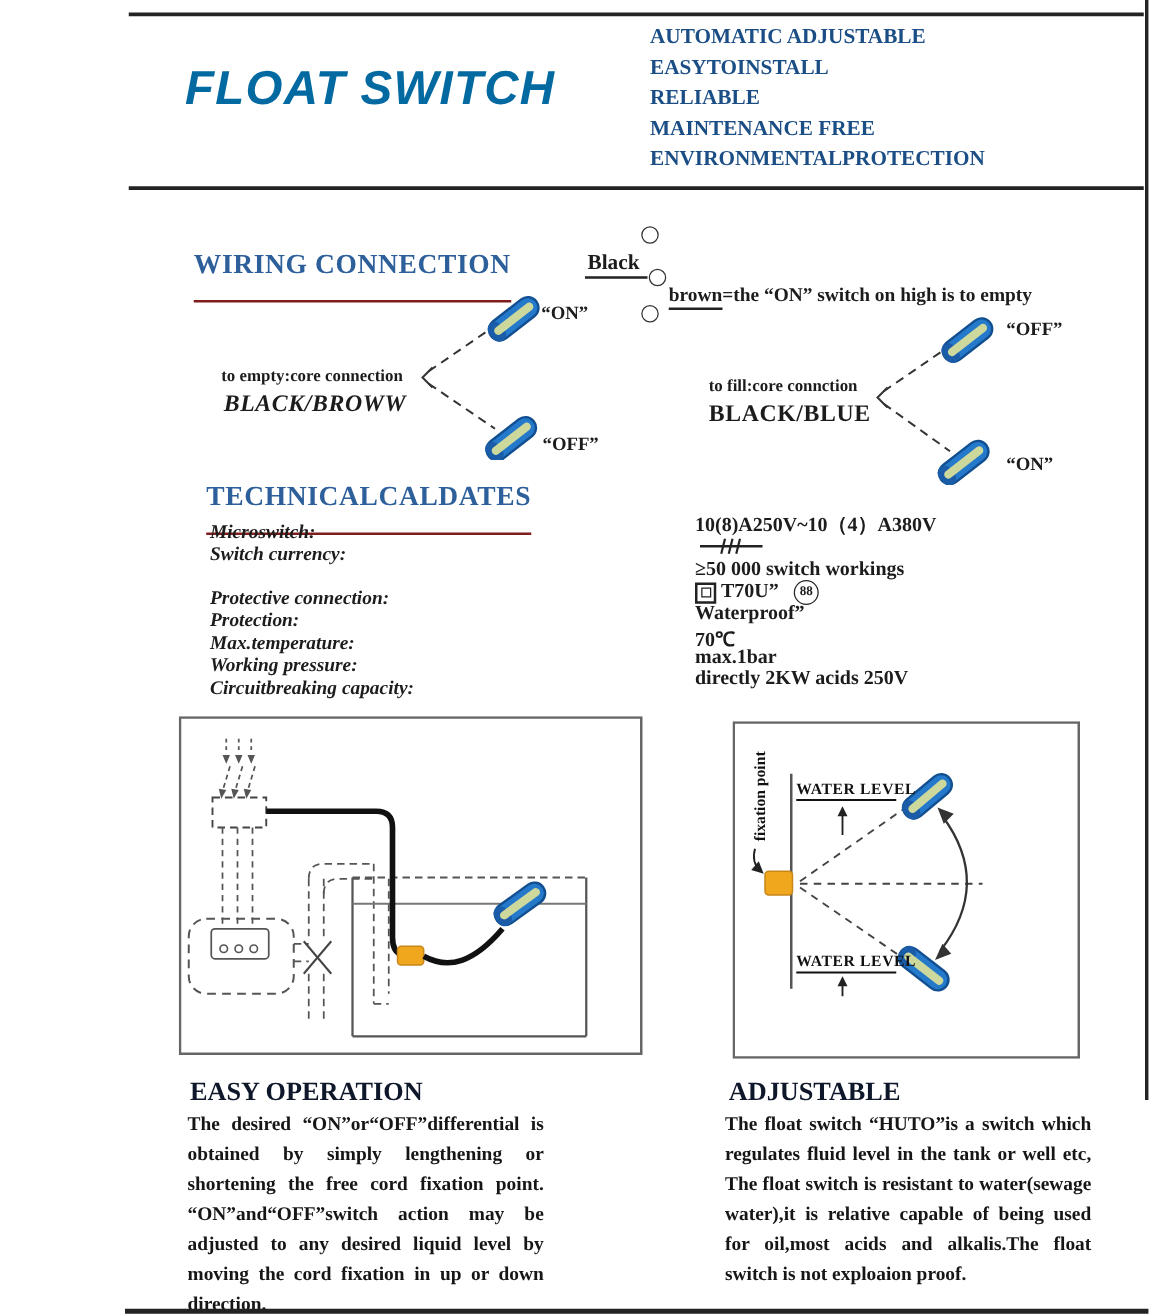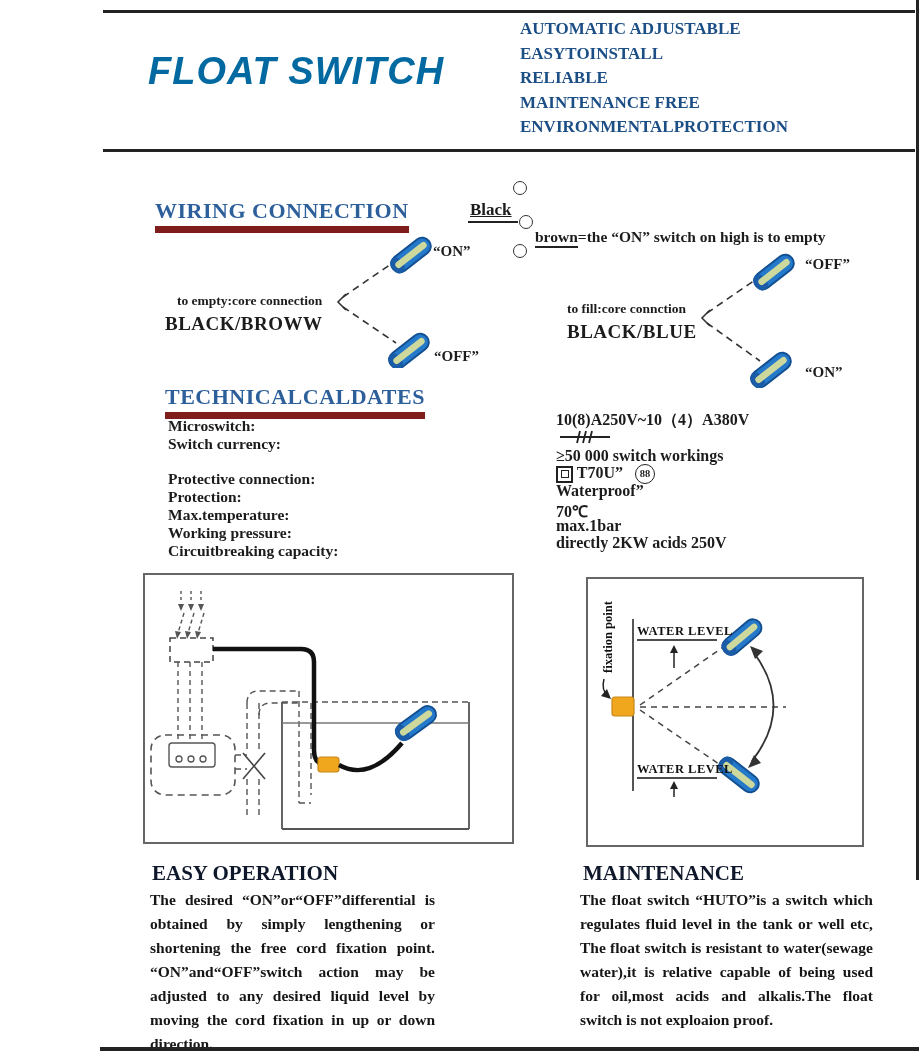--- a/index.html
+++ b/index.html
@@ -4,29 +4,29 @@
 <style>
   html,body{margin:0;padding:0;background:#fff;}
   .page{position:relative;width:919px;height:1052px;background:#ffffff;overflow:hidden;
         font-family:"Liberation Serif", serif;color:#1c1c1c;}
   .abs{position:absolute;}
   .rule{background:#232323;}
   .title{font-family:"Liberation Sans", sans-serif;font-weight:bold;font-style:italic;
          font-size:38px;color:#0369a1;letter-spacing:1px;white-space:nowrap;}
   .features{color:#1c4e86;font-weight:bold;font-size:17px;line-height:24.6px;white-space:nowrap;}
   .sec-heading{color:#2d5f9b;font-weight:bold;font-size:22px;letter-spacing:.5px;white-space:nowrap;}
-  .uline{border-bottom:7px solid #7f1d1d;padding-bottom:2px;}
+  .uline{border-bottom:2px solid #7f1d1d;padding-bottom:16px;}
   .black-label{font-weight:bold;font-size:17px;border-bottom:2px solid #222;padding:0 6px 1px 2px;}
   .legend-item{font-weight:bold;font-size:15.5px;white-space:nowrap;}
   .legend-item .term{border-bottom:2px solid #222;padding-bottom:1px;}
   .circle{width:12px;height:12px;border:1.6px solid #333;border-radius:50%;background:#fff;}
   .state-label{font-weight:bold;font-size:15px;white-space:nowrap;}
   .conn-note{font-weight:bold;font-size:13.5px;white-space:nowrap;}
   .conn-cores{font-weight:600;font-size:19px;letter-spacing:.5px;white-space:nowrap;}
-  .spec-label{font-weight:bold;font-size:15.5px;white-space:nowrap;}
+  .spec-label{font-weight:bold;font-size:15.5px;white-space:nowrap;font-style:italic;}
   .spec-value{font-weight:bold;font-size:16px;white-space:nowrap;}
   .badge-88{display:inline-block;width:18px;height:18px;border:1.5px solid #222;border-radius:50%;
             font-size:10.5px;font-weight:bold;text-align:center;line-height:18px;vertical-align:middle;}
   .sq-outer{display:inline-block;width:13px;height:13px;border:2px solid #222;position:relative;vertical-align:middle;}
   .sq-inner{position:absolute;left:2.5px;top:2.5px;width:6px;height:6px;border:1.5px solid #222;}
   .para-heading{color:#0f172a;font-weight:bold;font-size:21px;white-space:nowrap;}
   .para{font-weight:600;font-size:15.5px;line-height:24px;text-align:justify;text-align-last:left;color:#161616;}
   svg text{font-family:"Liberation Serif", serif;}
 </style>
 </head>
@@ -51,39 +51,39 @@
     <div>EASYTOINSTALL</div>
     <div>RELIABLE</div>
     <div>MAINTENANCE FREE</div>
     <div>ENVIRONMENTALPROTECTION</div>
   </div>
   <div class="abs rule" style="left:103px;top:149px;width:812px;height:3px;"></div>
   <div class="abs rule" style="left:916px;top:0;width:2.5px;height:880px;"></div>
 
   <div class="abs sec-heading uline" style="left:155px;top:198px;">WIRING CONNECTION</div>
 
-  <div class="abs black-label" style="left:468px;top:200px;text-decoration:underline;">Black</div>
+  <div class="abs black-label" style="left:468px;top:200px;">Black</div>
   <div class="abs circle" style="left:513px;top:181px;"></div>
   <div class="abs circle" style="left:519px;top:215px;"></div>
   <div class="abs circle" style="left:513px;top:244px;"></div>
 
   <div class="abs legend-item" style="left:535px;top:228px;">
     <span class="term">brown</span><span>=the “ON” switch on high is to empty</span>
   </div>
 
   <svg class="abs" style="left:330px;top:233px;" width="140" height="135">
     <path d="M16,61 L8,69 L16,77" fill="none" stroke="#333" stroke-width="1.6"></path>
     <line x1="13" y1="64" x2="64" y2="29" stroke="#333" stroke-width="1.6" stroke-dasharray="7,5"></line>
     <line x1="13" y1="74" x2="66" y2="110" stroke="#333" stroke-width="1.6" stroke-dasharray="7,5"></line>
     <use href="#float-capsule" transform="translate(81,22) rotate(-38) scale(0.95)"></use>
     <use href="#float-capsule" transform="translate(79,118) rotate(-38) scale(0.95)"></use>
   </svg>
   <div class="abs state-label" style="left:433px;top:243px;">“ON”</div>
   <div class="abs conn-note" style="left:177px;top:293px;">to empty:core connection</div>
-  <div class="abs conn-cores" style="left:165px;top:313px;">BLACK/BROWW</div>
+  <div class="abs conn-cores" style="left:179px;top:313px;font-style:italic;">BLACK/BROWW</div>
   <div class="abs state-label" style="left:434px;top:348px;">“OFF”</div>
 
   <svg class="abs" style="left:694px;top:248px;" width="140" height="140">
     <path d="M16,62 L8,70 L16,78" fill="none" stroke="#333" stroke-width="1.6"></path>
     <line x1="13" y1="65" x2="64" y2="30" stroke="#333" stroke-width="1.6" stroke-dasharray="7,5"></line>
     <line x1="13" y1="75" x2="66" y2="113" stroke="#333" stroke-width="1.6" stroke-dasharray="7,5"></line>
     <use href="#float-capsule" transform="translate(80,24) rotate(-38) scale(0.95)"></use>
     <use href="#float-capsule" transform="translate(77,122) rotate(-38) scale(0.95)"></use>
   </svg>
   <div class="abs state-label" style="left:805px;top:256px;">“OFF”</div>
@@ -211,17 +211,17 @@
 
     <text x="51" y="196" font-size="12.5" font-weight="bold" letter-spacing="0.5" fill="#111">WATER LEVEL</text>
     <line x1="51" y1="201" x2="131" y2="201" stroke="#111" stroke-width="1.5"></line>
     <line x1="88" y1="220" x2="88" y2="210" stroke="#222" stroke-width="1.5"></line>
     <polygon points="84,212 92,212 88,204" fill="#222"></polygon>
   </svg>
 
   <div class="abs para-heading" style="left:152px;top:861px;">EASY OPERATION</div>
   <div class="abs para" style="left:150px;top:888px;width:285px;">The desired “ON”or“OFF”differential is obtained by simply lengthening or shortening the free cord fixation point. “ON”and“OFF”switch action may be adjusted to any desired liquid level by moving the cord fixation in up or down direction.</div>
 
-  <div class="abs para-heading" style="left:583px;top:861px;">MAINTENANCE</div>
+  <div class="abs para-heading" style="left:583px;top:861px;">ADJUSTABLE</div>
   <div class="abs para" style="left:580px;top:888px;width:293px;">The float switch “HUTO”is a switch which regulates fluid level in the tank or well etc, The float switch is resistant to water(sewage water),it is relative capable of being used for oil,most acids and alkalis.The float switch is not exploaion proof.</div>
 
   <div class="abs rule" style="left:100px;top:1047px;width:819px;height:3.5px;"></div>
 </div>
 
 </body></html>

